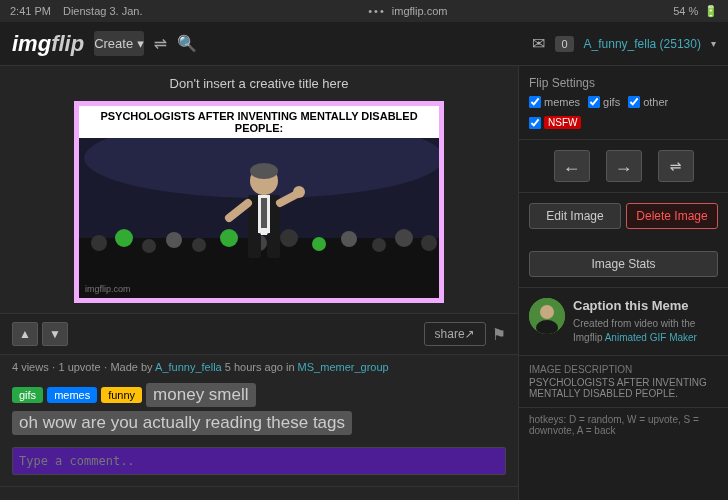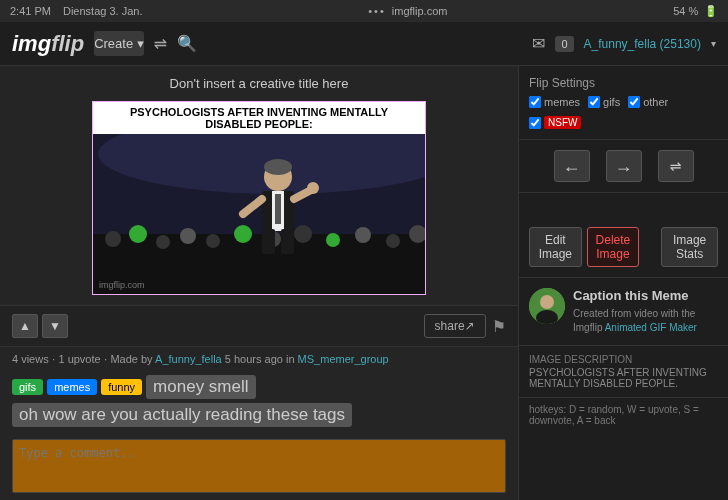--- a/index.html
+++ b/index.html
@@ -23,21 +23,21 @@
     #notif-badge { background: #444; color: #ccc; padding: 2px 6px; border-radius: 3px; font-size: 11px; }
     #username { color: #4ab; font-size: 12px; }
 
     
     #main { display: flex; height: calc(500px - 66px); }
 
     
     #content { flex: 1; overflow-y: auto; background: #252525; }
     #post-title { text-align: center; padding: 10px; color: #ccc; font-size: 13px; }
     #meme-container { display: flex; justify-content: center; padding: 0 10px 10px; }
-    #meme-image { width: 334px; background: #111; border: 1px solid #f0abfc; }
+    #meme-image { width: 370px; background: #111; border: 5px solid #f0abfc; }
     #meme-img-inner { background: #111; position: relative; }
     #meme-top-text { background: #fff; color: #000; font-size: 11px; font-weight: bold; padding: 4px 8px; text-align: center; }
     #meme-gif { background: #2a2a2a; height: 160px; display: flex; align-items: center; justify-content: center; overflow: hidden; }
     #meme-gif-placeholder { background: linear-gradient(135deg, #1a1a2e 0%, #16213e 50%, #0f3460 100%); width: 100%; height: 100%; display: flex; align-items: center; justify-content: center; position: relative; }
     #meme-watermark { position: absolute; bottom: 4px; left: 4px; color: rgba(255,255,255,0.4); font-size: 9px; }
 
     
     #actions-bar { display: flex; align-items: center; padding: 8px 12px; border-top: 1px solid #333; border-bottom: 1px solid #333; background: #222; }
     #vote-btns { display: flex; gap: 4px; }
     .vote-btn { background: #444; border: 1px solid #555; color: #ccc; width: 26px; height: 24px; cursor: pointer; display: flex; align-items: center; justify-content: center; border-radius: 2px; font-size: 12px; }
@@ -51,21 +51,21 @@
     
     #tags { padding: 4px 12px; display: flex; flex-wrap: wrap; gap: 4px; align-items: center; }
     .tag { padding: 2px 7px; border-radius: 3px; font-size: 11px; color: #fff; cursor: pointer; }
     .tag-gifs { background: #28a745; }
     .tag-memes { background: #007bff; }
     .tag-funny { background: #ffc107; color: #000; }
     .tag-plain { background: #555; color: #ccc; font-size: 17px; padding: 2px 7px; border-radius: 3px; }
 
     
     #comment-box { padding: 8px 12px; }
-    #comment-input { width: 100%; height: 54px; background: #a16207; border: 1px solid #444; color: #ccc; padding: 6px; resize: none; font-size: 12px; border-radius: 2px; }
+    #comment-input { width: 100%; height: 28px; background: #4c1d95; border: 1px solid #444; color: #ccc; padding: 6px; resize: none; font-size: 12px; border-radius: 2px; }
     #comment-btns { display: flex; justify-content: flex-end; gap: 6px; margin-top: 6px; }
     .comment-action-btn { background: #3a3a3a; border: 1px solid #555; color: #ccc; padding: 5px 12px; cursor: pointer; border-radius: 3px; font-size: 12px; }
     .comment-action-btn.primary { background: #555; }
 
     
     #comments-header { display: flex; align-items: center; justify-content: space-between; padding: 8px 12px; border-top: 1px solid #333; }
 
     
     #sidebar { width: 210px; background: #1e1e1e; border-left: 1px solid #333; overflow-y: auto; flex-shrink: 0; }
     #flip-settings { padding: 10px; border-bottom: 1px solid #333; }
@@ -73,21 +73,21 @@
     #flip-checkboxes { display: flex; gap: 8px; align-items: center; flex-wrap: wrap; }
     .flip-check { display: flex; align-items: center; gap: 3px; font-size: 11px; color: #aaa; }
     .flip-check input { width: 12px; height: 12px; }
     .nsfw-label { background: #c00; color: #fff; padding: 1px 4px; border-radius: 2px; font-size: 10px; }
     #flip-nav { display: flex; align-items: center; justify-content: center; gap: 16px; padding: 10px; border-bottom: 1px solid #333; }
     .flip-nav-btn { background: #3a3a3a; border: 1px solid #555; color: #ccc; width: 36px; height: 32px; cursor: pointer; border-radius: 3px; font-size: 18px; display: flex; align-items: center; justify-content: center; }
     .flip-nav-btn.shuffle { font-size: 14px; }
     #featured-section { padding: 10px; border-bottom: 1px solid #333; }
     #featured-text { font-size: 11px; color: #999; margin-bottom: 8px; }
     #featured-text a { color: #4ab; text-decoration: none; }
-    #featured-btns { display: flex; gap: 22px; margin-top: 24px; }
+    #featured-btns { display: flex; flex-direction: column; gap: 22px; }
     .feat-btn { border: 1px solid #555; color: #ccc; padding: 5px; cursor: pointer; border-radius: 3px; font-size: 12px; text-align: center; background: #333; }
     .feat-btn.delete { border-color: #c55; color: #f55; background: #2a1515; }
 
     #caption-section { padding: 10px; border-bottom: 1px solid #333; display: flex; gap: 8px; }
     #caption-avatar { width: 36px; height: 36px; background: #5a3; border-radius: 50%; flex-shrink: 0; overflow: hidden; display: flex; align-items: center; justify-content: center; color: #fff; font-size: 10px; }
     #caption-info { flex: 1; }
     #caption-title { font-size: 13px; color: #ccc; font-weight: bold; margin-bottom: 4px; }
     #caption-desc { font-size: 10px; color: #888; line-height: 1.4; }
     #caption-desc a { color: #4ab; text-decoration: none; }
     #image-desc-section { padding: 8px 10px; border-bottom: 1px solid #333; font-size: 10px; color: #888; }

